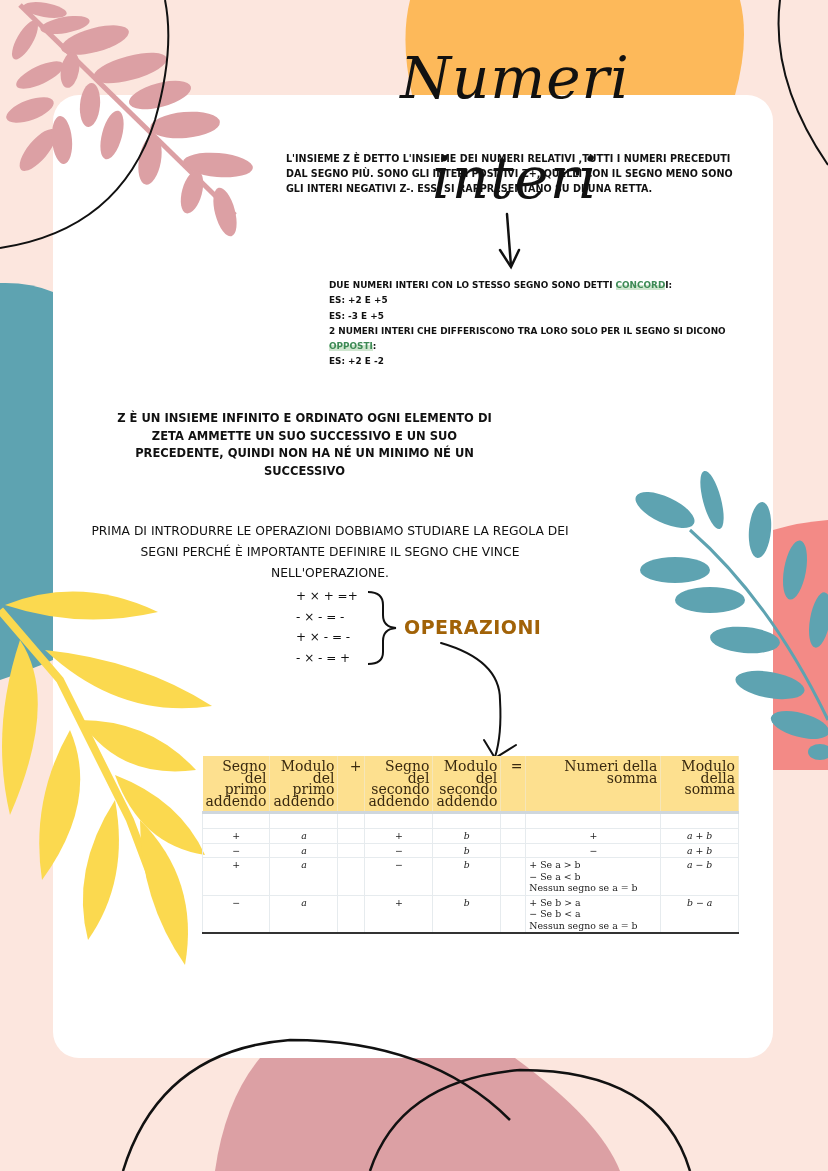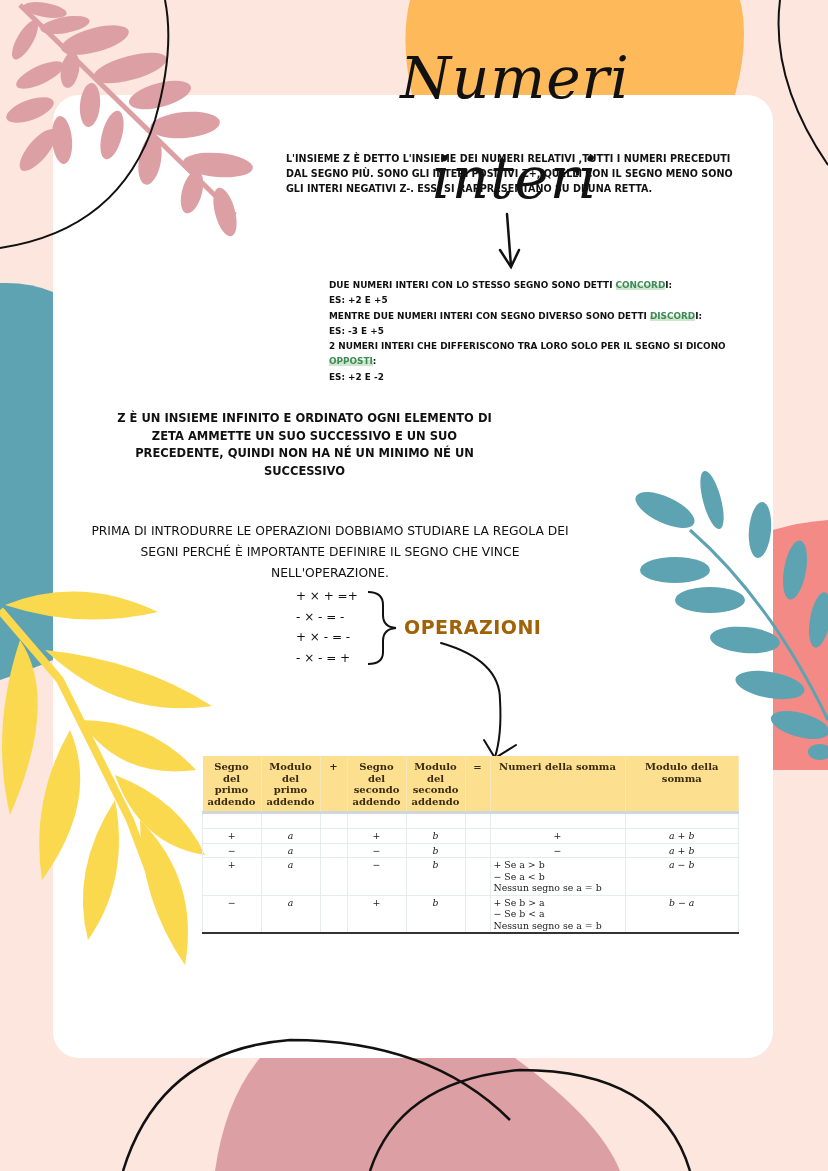--- a/index.html
+++ b/index.html
@@ -55,23 +55,23 @@
     position: absolute; left: 404px; top: 616px; font-size: 19px;
     font-weight: bold; color: #a16207; z-index: 4; letter-spacing: 0.5px;
   }
   table.sum {
     position: absolute; left: 202px; top: 756px; width: 537px;
     border-collapse: collapse; z-index: 4;
     font-family: "DejaVu Serif", serif; font-size: 9.4px; color: #222;
     border-bottom: 2px solid #333;
   }
   table.sum th {
-    background: #fde08f; text-align: center; vertical-align: top;
-    font-weight: bold; padding: 5px 3px 4px 3px; line-height: 11.5px;
-    color: #3a2a10; font-size: 10px;
+    background: #fde08f; text-align: right; vertical-align: top;
+    font-weight: normal; padding: 5px 3px 4px 3px; line-height: 11.5px;
+    color: #3a2a10; font-size: 14px;
     border-right: 1px solid #f6e6b8;
     border-bottom: 3px solid #cfd7dd;
   }
   table.sum td {
     border: 1px solid #e6ebee; padding: 1px 3px; vertical-align: top;
     line-height: 11.5px;
   }
   table.sum tr.spacer td { height: 12px; }
   table.sum td.c { text-align: center; }
   table.sum td.it { font-style: italic; }
@@ -165,21 +165,20 @@
 
 <div class="title">Numeri interi</div>
 
 <div class="pill pill1">
   <span>L'INSIEME Z È DETTO L'INSIEME DEI NUMERI RELATIVI ,TUTTI I NUMERI PRECEDUTI DAL SEGNO PIÙ. SONO GLI INTERI POSITIVI Z+, QUELLI CON IL SEGNO MENO SONO GLI INTERI NEGATIVI Z-. ESSI SI RAPPRESENTANO SU DI UNA RETTA.</span>
 </div>
 
 <div class="facts">
   <div><span>DUE NUMERI INTERI CON LO STESSO SEGNO SONO DETTI </span><span class="hl">CONCORD</span><span>I:</span></div>
   <div>ES: +2 E +5</div>
-  <div><span> MENTRE DUE NUMERI INTERI CON SEGNO DIVERSO SONO DETTI </span><span class="hl">DISCORD</span><span>I:</span></div>
   <div>ES: -3 E +5</div>
   <div> 2 NUMERI INTERI CHE DIFFERISCONO TRA LORO SOLO PER IL SEGNO SI DICONO</div>
   <div><span class="hl">OPPOSTI</span><span>:</span></div>
   <div>ES: +2 E -2</div>
 </div>
 
 <div class="pill pill2">
   <span>Z È UN INSIEME INFINITO E ORDINATO OGNI ELEMENTO DI ZETA AMMETTE UN SUO SUCCESSIVO E UN SUO PRECEDENTE, QUINDI NON HA NÉ UN MINIMO NÉ UN SUCCESSIVO</span>
 </div>
 

